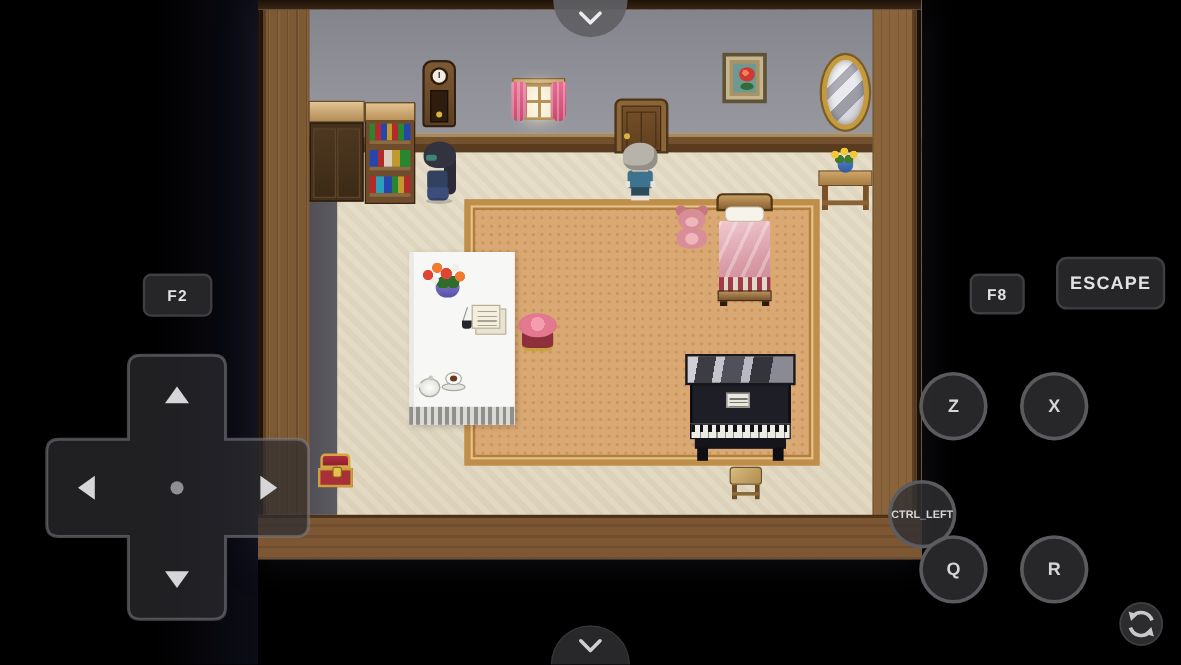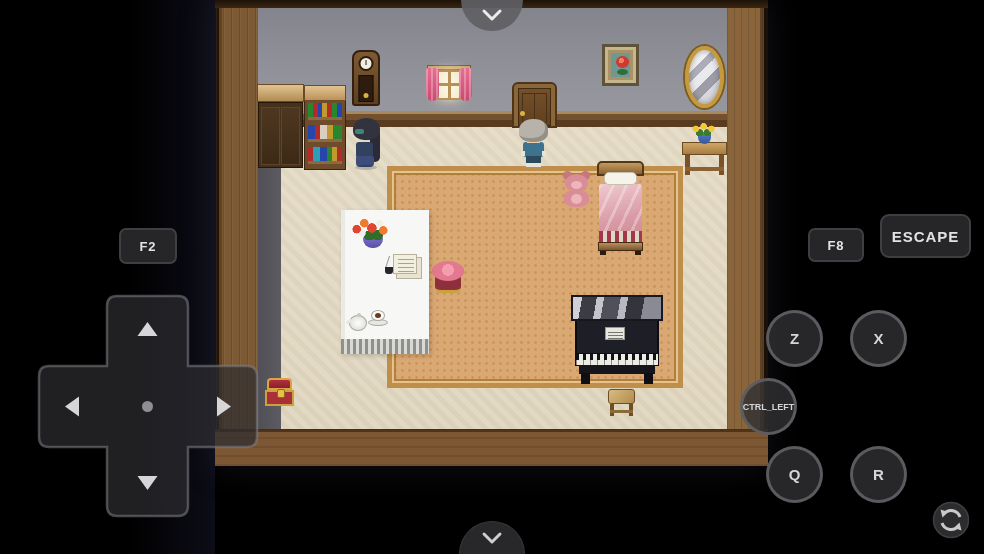--- a/index.html
+++ b/index.html
@@ -217,28 +217,28 @@
         background:#a83038;border:2px solid #caa23c;}
   .chlock{position:absolute;left:12px;top:11px;width:6px;height:7px;background:#e8c04a;border:1px solid #8a6a1c;border-radius:2px;z-index:2;}
 
   
   .btn-rect{position:absolute;display:flex;align-items:center;justify-content:center;
         background:#262628;border:2px solid #3f3f43;border-radius:9px;color:#e2e2e2;
         font-weight:bold;letter-spacing:1px;font-size:15px;cursor:pointer;box-sizing:border-box;}
   .btn-rect.small{border-radius:7px;font-size:13px;}
   #btnEnter{left:16px;top:215px;width:88px;height:43px;}
   #btnF2{left:119px;top:228px;width:58px;height:36px;}
-  #btnF8{left:808px;top:228px;width:56px;height:34px;}
+  #btnF8{left:808px;top:228px;width:46px;height:34px;}
   #btnEscape{left:880px;top:214px;width:91px;height:44px;}
   .btn-circle{position:absolute;width:57px;height:57px;border-radius:50%;display:flex;align-items:center;justify-content:center;
         background:rgba(47,47,50,.82);border:3px solid rgba(100,100,104,.85);color:#d6d6d8;
         font-weight:bold;font-size:15px;cursor:pointer;box-sizing:border-box;}
   .btn-circle.tiny{font-size:9px;letter-spacing:0;}
   #btnZ{left:766px;top:310px;}   #btnX{left:850px;top:310px;}
-  #btnCtrl{left:740px;top:378px;}#btnShift{left:876px;top:378px;}
+  #btnCtrl{left:740px;top:400px;}#btnShift{left:876px;top:378px;}
   #btnQ{left:766px;top:446px;}   #btnR{left:850px;top:446px;}
   #dpad{left:36px;top:293px;width:224px;height:226px;cursor:pointer;}
   #tabTop{left:461px;top:0;width:62px;height:31px;background:rgba(95,95,100,.92);
         border-radius:0 0 31px 31px;display:flex;align-items:center;justify-content:center;cursor:pointer;}
   #tabBottom{left:459px;top:521px;width:66px;height:33px;background:#28282b;border:1px solid #38383c;border-bottom:none;
         border-radius:33px 33px 0 0;display:flex;align-items:center;justify-content:center;cursor:pointer;box-sizing:border-box;}
   #rotateBtn{left:932px;top:501px;width:38px;height:38px;cursor:pointer;}
 </style>
 </head>
 <body>

